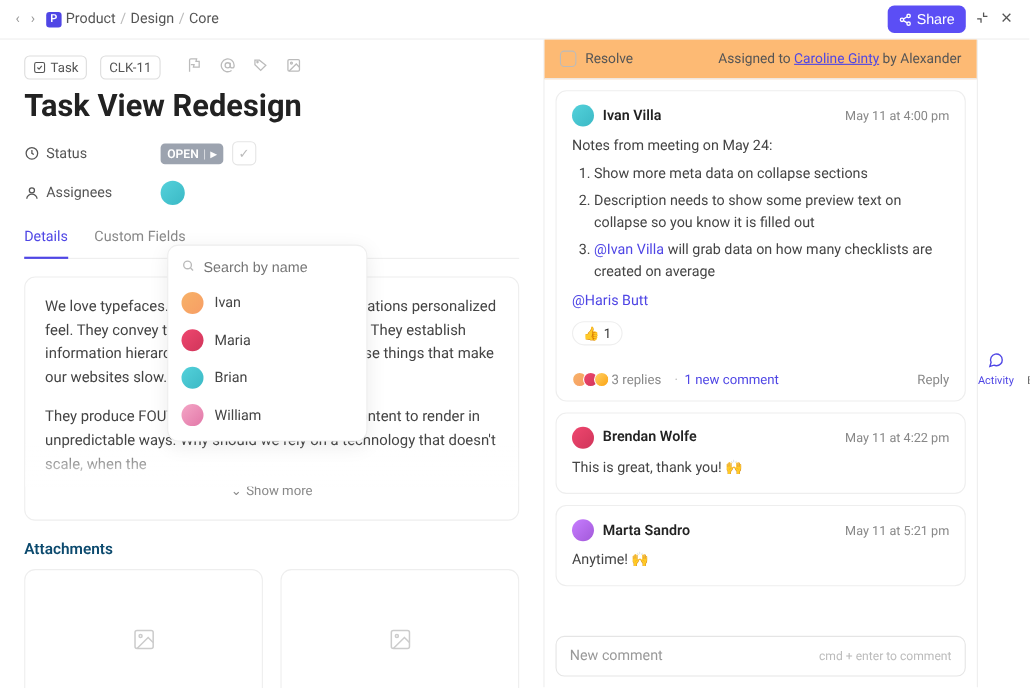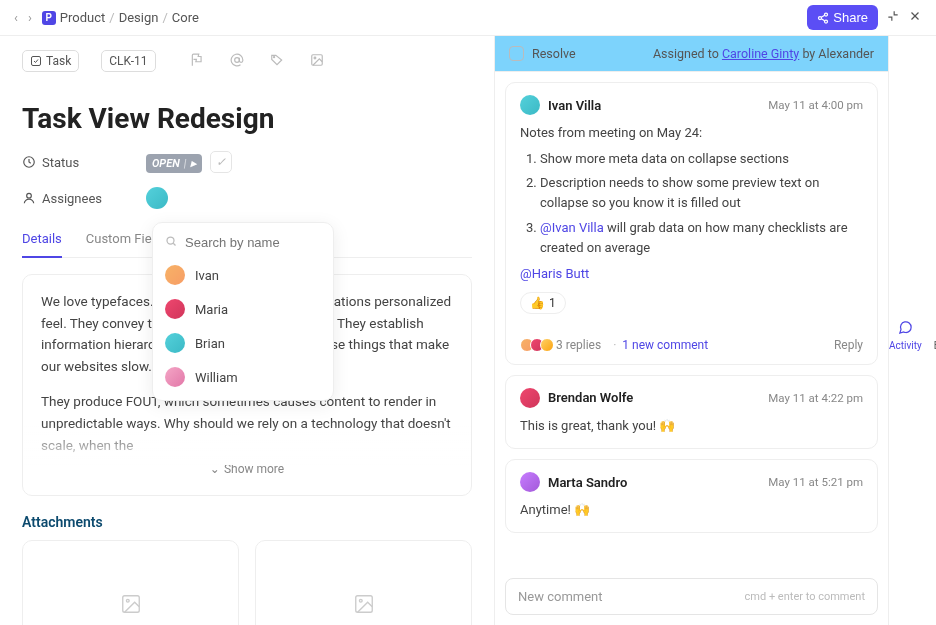--- a/index.html
+++ b/index.html
@@ -18,31 +18,31 @@
   .main-left { flex: 1; padding: 14px 22px 10px 22px; overflow-y: auto; position: relative; }
   .main-right { width: 394px; border-left: 1px solid #eee; display: flex; flex-direction: column; }
 
   
   .rightrail { width: 48px; border-left: 1px solid #eee; display: flex; flex-direction: row; align-items: center; padding-top: 10px; gap: 12px; font-size: 10px; color: #555; }
   .rightrail .rr-item { display: flex; flex-direction: column; align-items: center; gap: 2px; cursor: pointer; padding: 4px 0; width: 100%; }
   .rightrail .rr-item.active { color: #4f46e5; }
   .rr-icon { font-size: 14px; }
 
   
-  .task-chip-row { display: flex; align-items: center; gap: 22px; margin-bottom: 30px; }
+  .task-chip-row { display: flex; align-items: center; gap: 12px; margin-bottom: 7px; }
   .task-chip { border: 1px solid #ddd; border-radius: 5px; padding: 3px 7px; font-size: 12px; display: flex; align-items: center; gap: 4px; color: #555; }
   .task-chip svg { width: 12px; height: 12px; }
   .mini-icon { color: #bbb; font-size: 14px; cursor: pointer; margin-left: 4px; }
 
   h1.page-title { font-size: 28px; font-weight: 700; color: #222; margin-bottom: 16px; }
 
   .meta-row { display: flex; align-items: center; margin-bottom: 14px; gap: 14px; font-size: 13px; color: #555; }
   .meta-label { display: flex; align-items: center; gap: 6px; width: 110px; }
   .status-chip { background: #9ca3af; color: #fff; font-size: 11px; font-weight: 600; border-radius: 4px; padding: 3px 6px; display: inline-flex; align-items: center; gap: 4px; }
-  .status-wrap { display: flex; align-items: flex-end; gap: 8px; font-style: italic; }
+  .status-wrap { display: flex; align-items: center; gap: 8px; }
   .checkbox-btn { width: 22px; height: 22px; border: 1px solid #e5e5e5; border-radius: 5px; display: flex; align-items: center; justify-content: center; color: #bbb; cursor: pointer; font-size: 12px; }
 
   .avatar { width: 22px; height: 22px; border-radius: 50%; background: #54d1db; display: inline-block; }
   .avatar.sm { width: 20px; height: 20px; }
   .avatar.xs { width: 14px; height: 14px; }
 
   
   .tabs { display: flex; gap: 24px; border-bottom: 1px solid #eee; margin-top: 14px; }
   .tab { padding: 8px 0 10px 0; font-size: 13px; color: #888; cursor: pointer; }
   .tab.active { color: #4f46e5; border-bottom: 2px solid #4f46e5; margin-bottom: -1px; }
@@ -61,21 +61,21 @@
   
   .popover { position: absolute; top: 186px; left: 152px; width: 182px; background: #fff; border: 1px solid #eee; border-radius: 10px; box-shadow: 0 4px 18px rgba(0,0,0,0.08); z-index: 50; padding: 8px 0 6px 0; }
   .pop-search { display: flex; align-items: center; gap: 8px; padding: 4px 12px 8px 12px; }
   .pop-search input { border: none; outline: none; font-size: 13px; flex: 1; background: transparent; }
   .pop-search .search-icon { color: #bbb; font-size: 12px; }
   .pop-list { }
   .pop-item { display: flex; align-items: center; gap: 10px; padding: 7px 12px; cursor: pointer; font-size: 13px; color: #444; }
   .pop-avatar { width: 20px; height: 20px; border-radius: 50%; }
 
   
-  .resolve-bar { background: #7dd3fc; padding: 10px 14px; display: flex; align-items: center; justify-content: space-between; font-size: 12.5px; color: #555; border-bottom: 1px solid #eee; }
+  .resolve-bar { background: #fdba74; padding: 10px 14px; display: flex; align-items: center; justify-content: space-between; font-size: 12.5px; color: #555; border-bottom: 1px solid #eee; }
   .resolve-left { display: flex; align-items: center; gap: 8px; }
   .assigned-text .link { color: #4f46e5; text-decoration: underline; cursor: pointer; }
   .resolve-cb { width: 15px; height: 15px; border: 1.5px solid #bbb; border-radius: 4px; cursor: pointer; }
 
   .comments { flex: 1; overflow-y: auto; padding: 10px 10px 0 10px; }
   .comment-card { background: #fff; border: 1px solid #eee; border-radius: 10px; padding: 12px 14px; margin-bottom: 10px; }
   .comment-head { display: flex; align-items: center; justify-content: space-between; margin-bottom: 8px; }
   .comment-head-left { display: flex; align-items: center; gap: 8px; }
   .comment-author { font-weight: 600; font-size: 13px; color: #222; }
   .comment-time { font-size: 11.5px; color: #888; }

